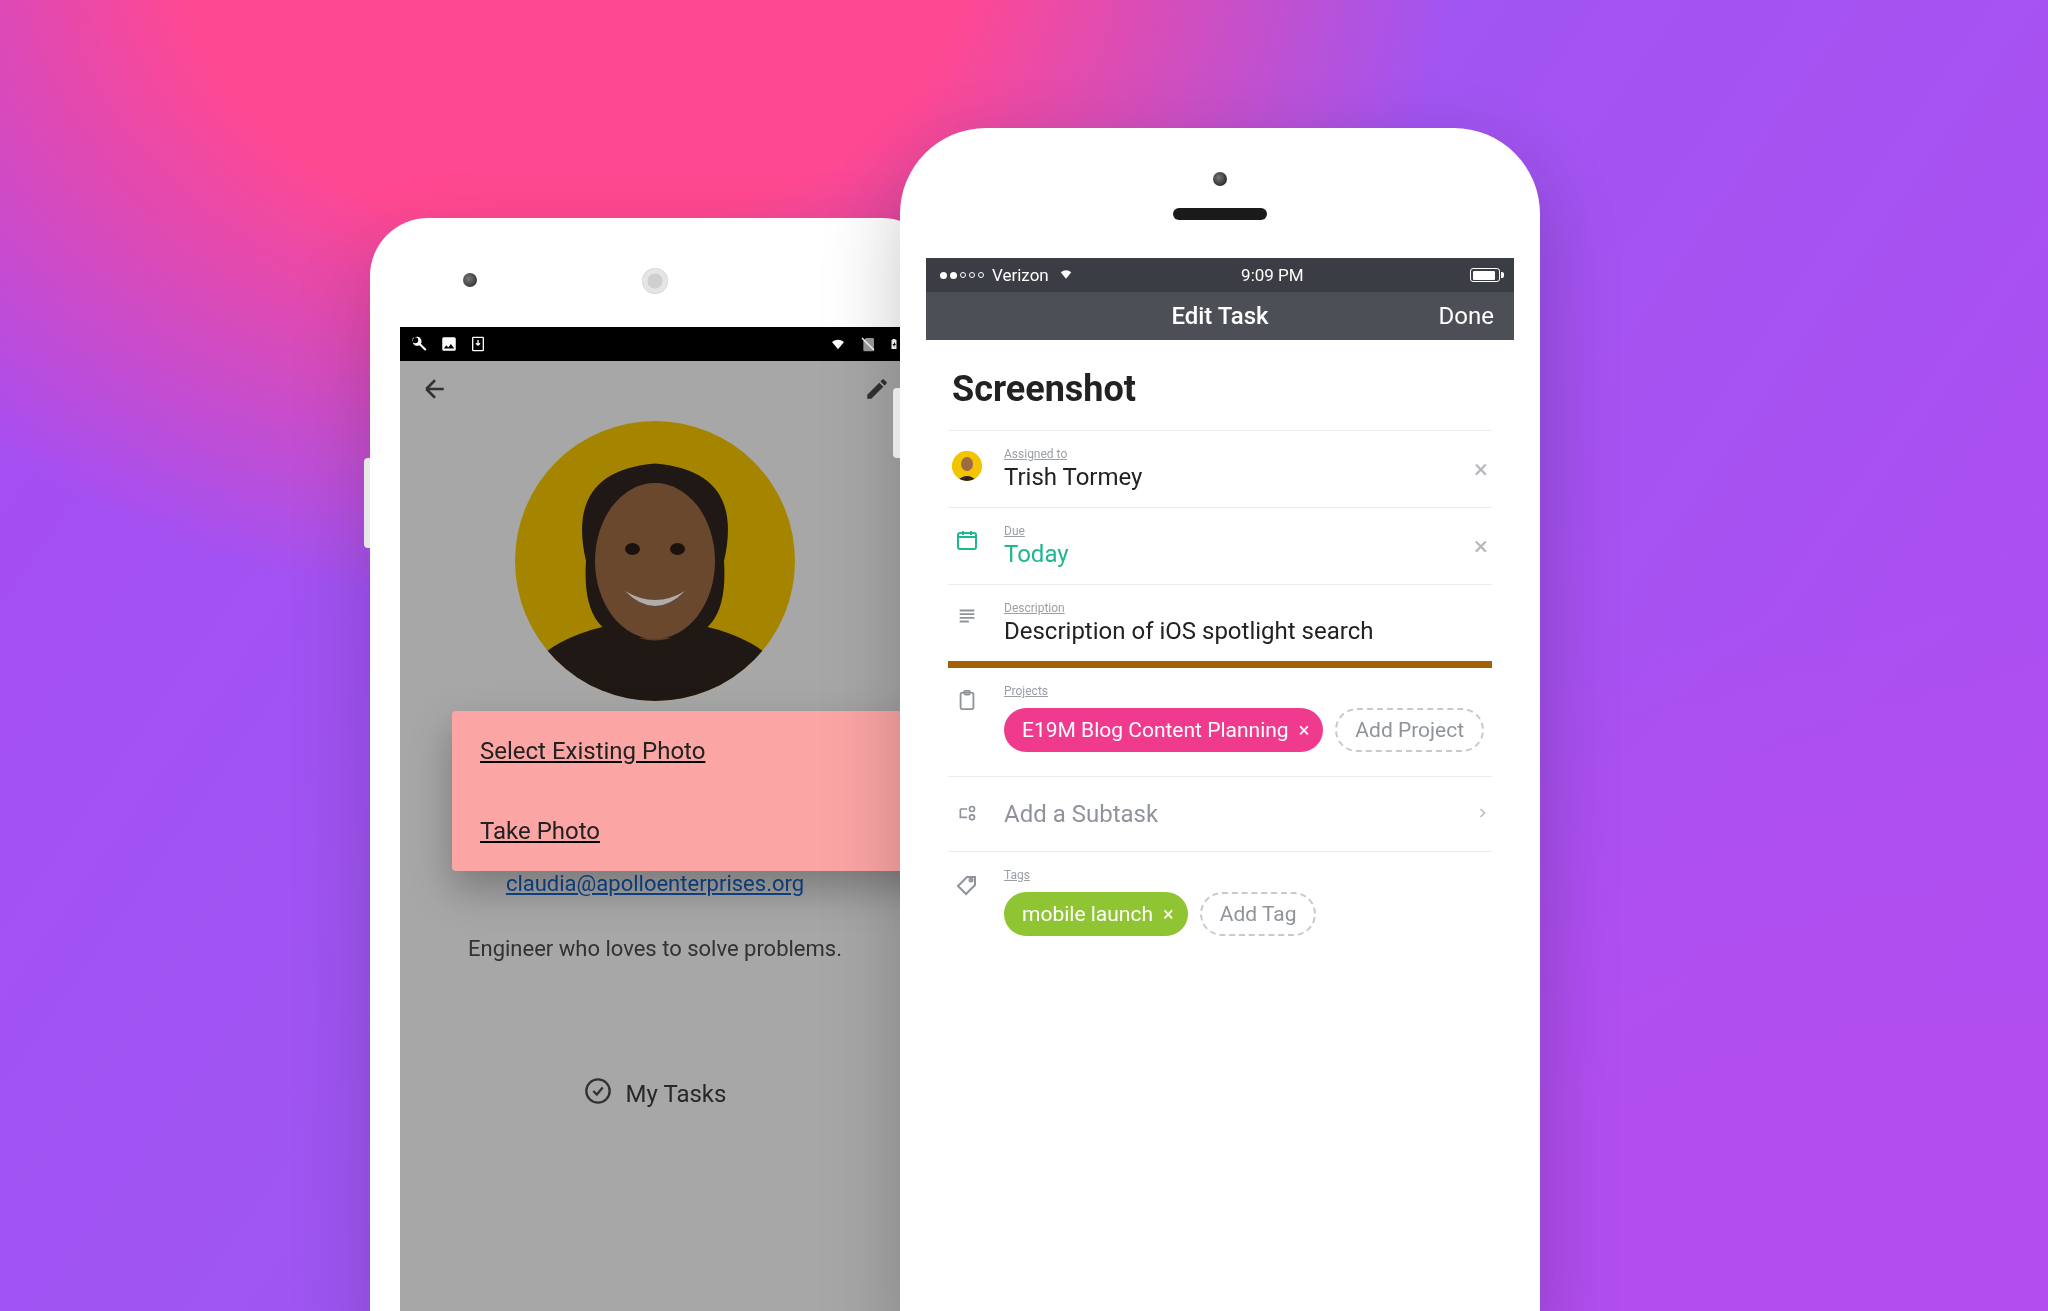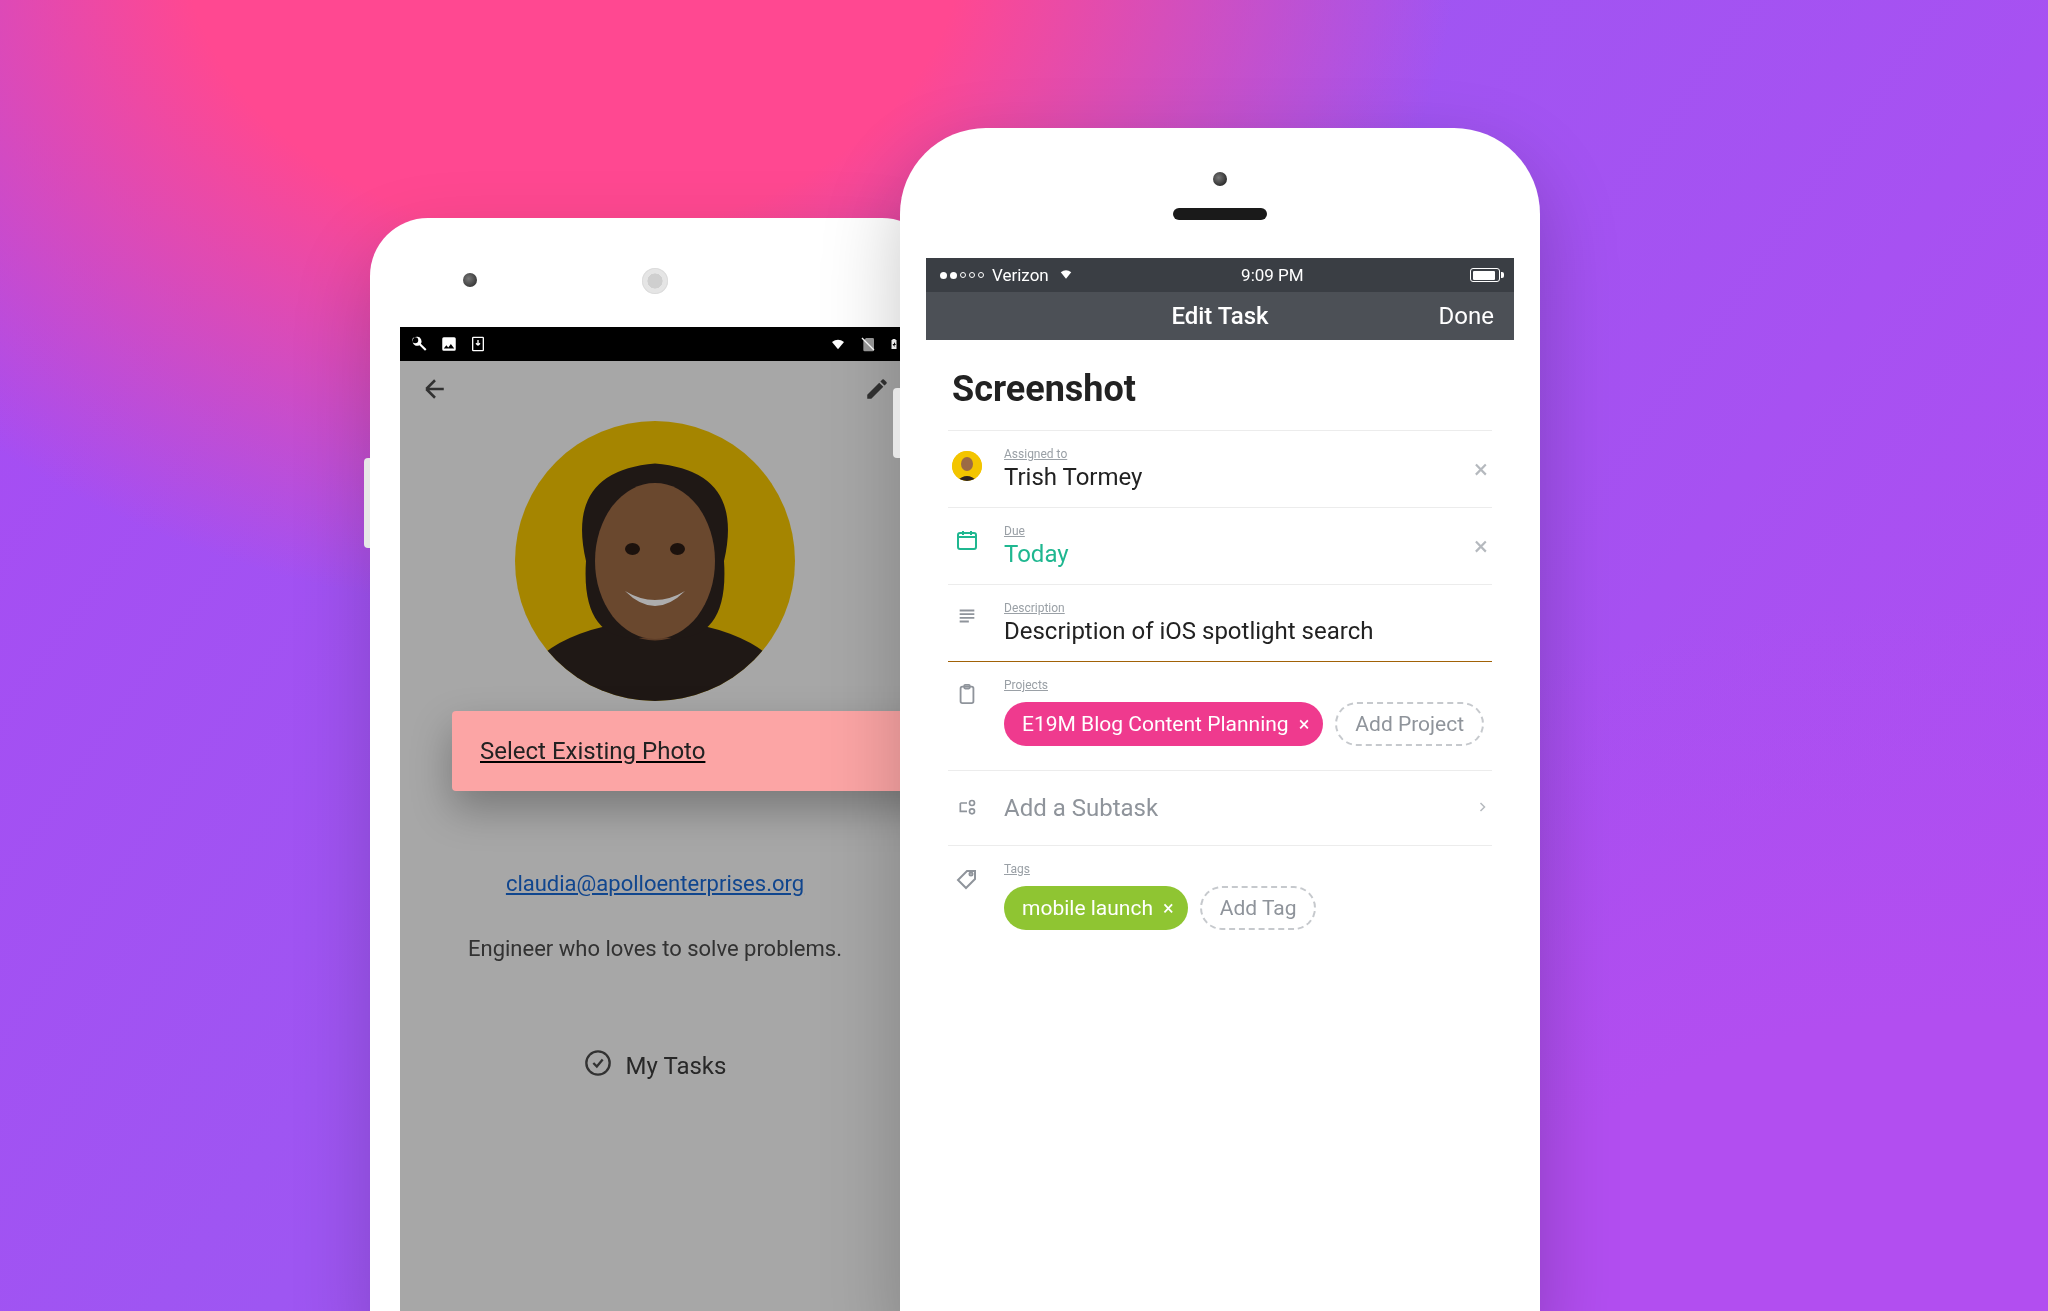--- a/index.html
+++ b/index.html
@@ -77,21 +77,21 @@
   }
   .avatar-big svg { position:absolute; left:50%; bottom:-10px; transform:translateX(-50%); }
   .profile-email {
     margin-top:170px; color:#1967d2; text-decoration:underline;
     font-size:22px;
   }
   .profile-bio {
     margin-top:40px; color:#4a4a4a; font-size:22px;
   }
   .my-tasks-row {
-    margin-top:88px; display:flex; align-items:center; gap:14px; padding:0 28px;
+    margin-top:116px; display:flex; align-items:center; gap:14px; padding:0 28px;
     color:#3b3b3b; font-size:24px;
   }
 
   .android-menu {
     position:absolute; left:52px; top:384px;
     width:518px; 
     background:#fca5a5; border-radius:4px;
     box-shadow:0 18px 40px rgba(0,0,0,.28);
     z-index:3;
     text-decoration:underline;
@@ -298,20 +298,21 @@
             </span>
             <span>My Tasks</span>
           </div>
         </div>
 
         <div class="android-dim"></div>
       </div>
 
       <div class="android-menu">
         <div class="item">Select Existing Photo</div>
+        <div class="item">Take Photo</div>
       </div>
 
     </div>
   </div>
 
   <div class="phone-ios">
     <div class="ios-side-l"></div>
     <div class="ios-cam"></div>
     <div class="ios-earpiece"></div>
 
@@ -383,21 +384,21 @@
             <svg width="22" height="22" viewBox="0 0 24 24" fill="none" stroke="#8f949b" stroke-width="2">
                   <path d="M4 6h16M4 10h16M4 14h16M4 18h10"></path>
                 </svg>
           </div>
           <div class="body-col">
             <div class="row-label">Description</div>
             <div class="row-value">Description of iOS spotlight search</div>
           </div>
         </div>
 
-        <div class="task-row" style="border-top:1px solid #a16207;">
+        <div class="task-row" style="border-top:7px solid #a16207;">
           <div class="icon-col">
             <svg width="22" height="24" viewBox="0 0 24 24" fill="none" stroke="#8f949b" stroke-width="2">
                   <rect x="5" y="4" width="14" height="18" rx="2"></rect>
                   <rect x="9" y="2" width="6" height="4" rx="1"></rect>
                 </svg>
           </div>
           <div class="body-col">
             <div class="row-label">Projects</div>
             <div class="pill-wrap">
               <span class="pill pill-pink">

